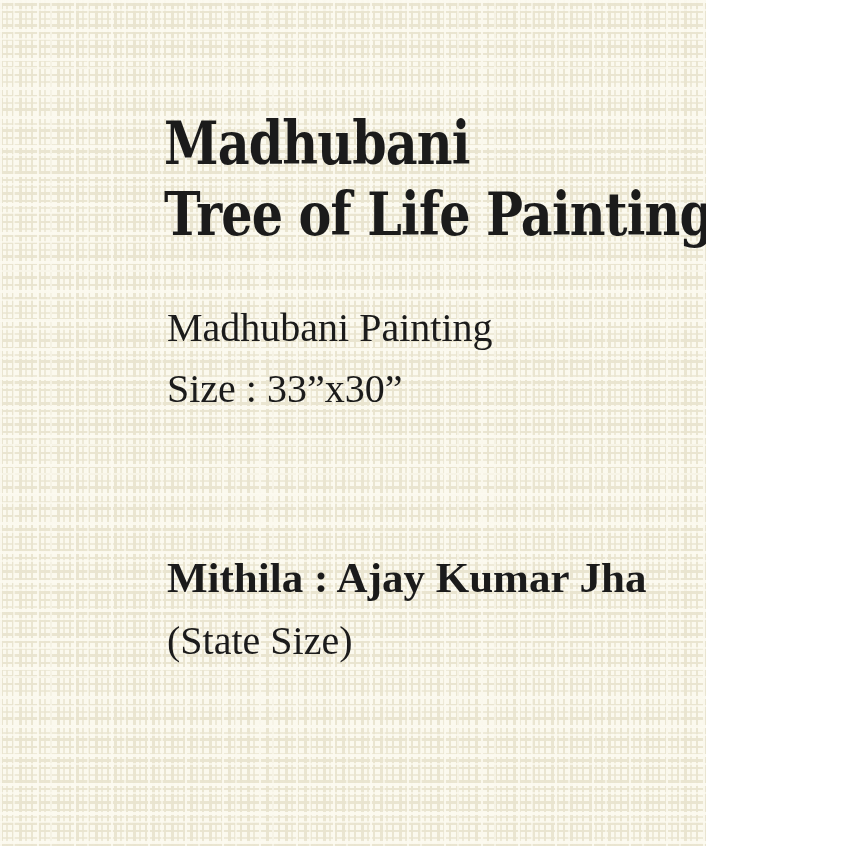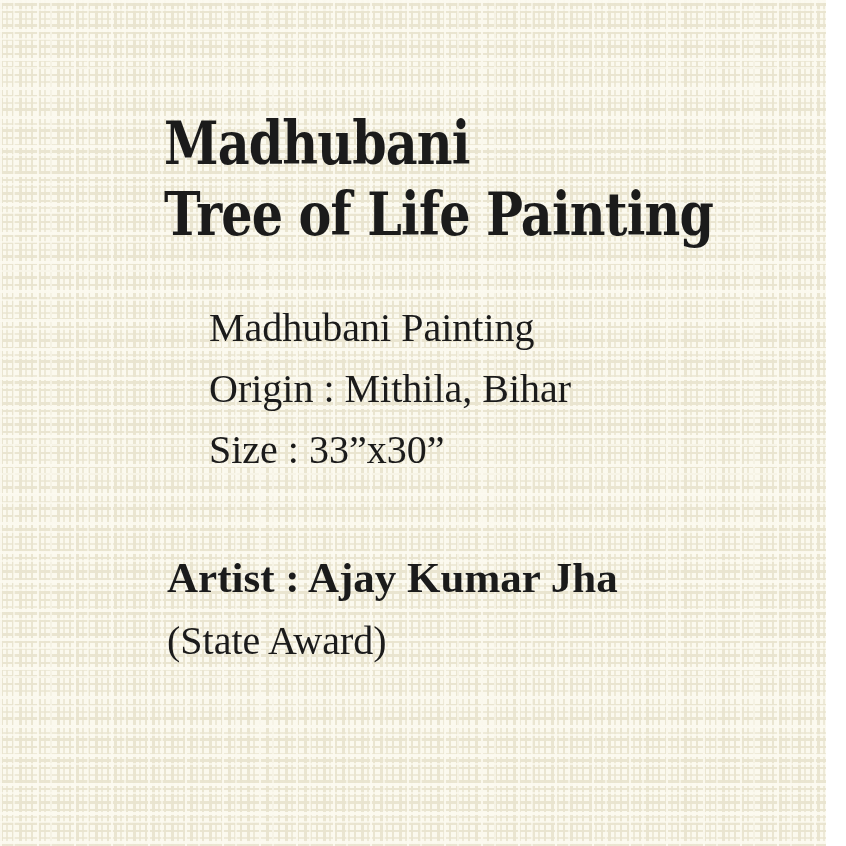--- a/index.html
+++ b/index.html
@@ -5,21 +5,21 @@
   * { margin: 0; padding: 0; box-sizing: border-box; }
 
   html, body {
     width: 846px;
     height: 846px;
     font-family: "Liberation Serif", serif;
   }
 
   .canvas {
     position: relative;
-    width: 826px;
+    width: 706px;
     height: 846px;
     overflow: hidden;
     color: #1b1b1b;
     background-color: #fbf9ee;
     
     background-image:
       repeating-linear-gradient(180deg,
         rgba(252,250,240,0.92) 0px,  rgba(252,250,240,0.92) 3px,
         rgba(252,250,240,0)    3px,  rgba(252,250,240,0)    9px,
         rgba(252,250,240,0.70) 9px,  rgba(252,250,240,0.70) 11px,
@@ -59,21 +59,20 @@
     white-space: nowrap;
   }
 
   .details {
     position: absolute;
     left: 167px;
     top: 297px;
     font-size: 40px;
     line-height: 61px;
     white-space: nowrap;
-    margin-left: 42px;
   }
 
   .artist-block {
     position: absolute;
     left: 167px;
     top: 546px;
     white-space: nowrap;
   }
 
   .artist-name {
@@ -97,22 +96,21 @@
 
 <div class="canvas">
 
   <h1 class="title">
     <span style="display:block">Madhubani</span>
     <span style="display:block">Tree of Life Painting</span>
   </h1>
 
   <div class="details">
     <p>Madhubani Painting</p>
-    <p>Origin : Mithila, Bihar</p>
     <p>Size : 33”x30”</p>
   </div>
 
   <div class="artist-block">
-    <p class="artist-name">Artist : Ajay Kumar Jha</p>
-    <p class="award">(State Award)</p>
+    <p class="artist-name">Mithila : Ajay Kumar Jha</p>
+    <p class="award">(State Size)</p>
   </div>
 
 </div>
 
 </body></html>

